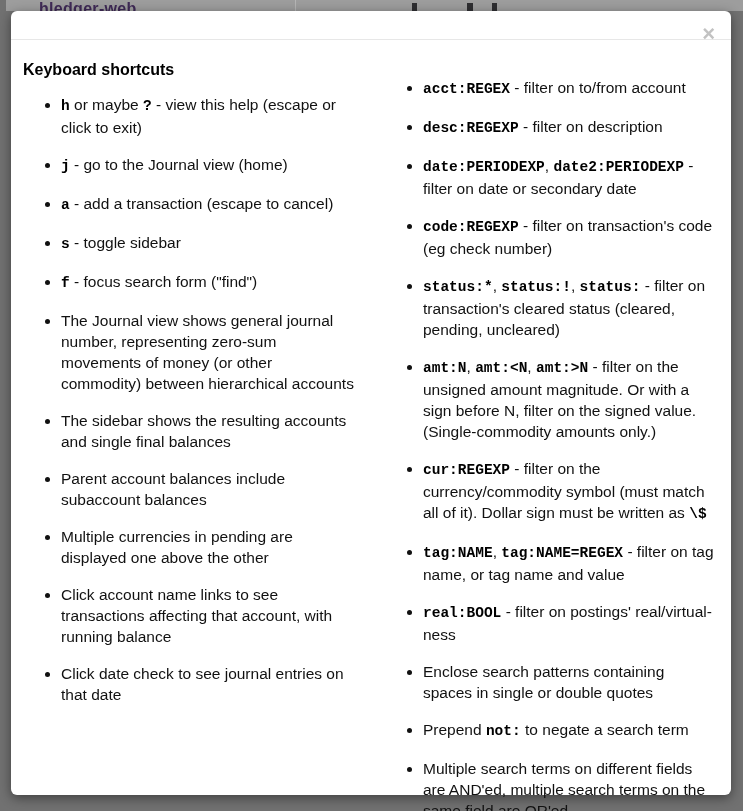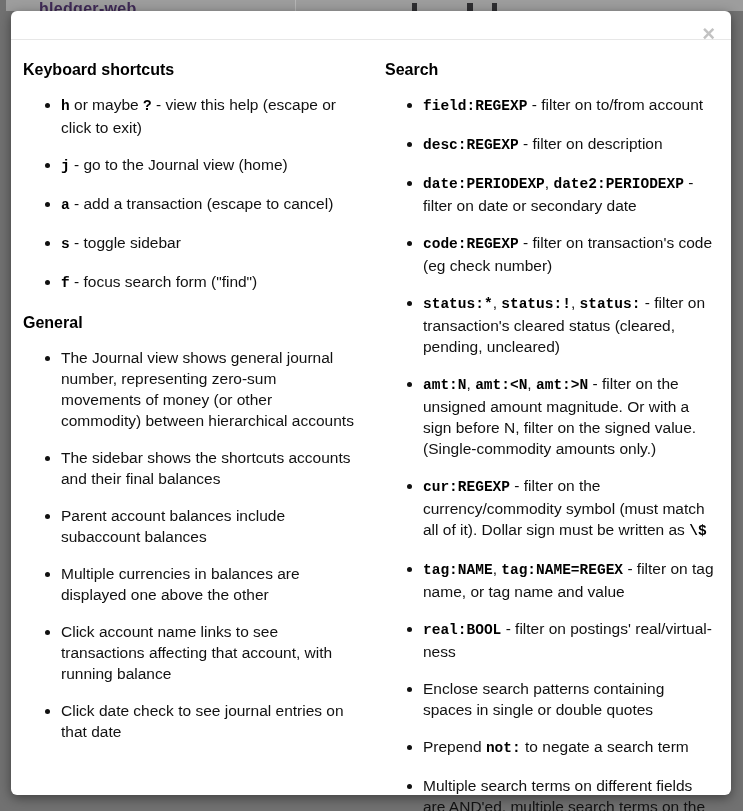--- a/index.html
+++ b/index.html
@@ -97,34 +97,32 @@
   <div class="modal-body">
     <div class="col" id="col-left">
         <h4 class="section-heading">Keyboard shortcuts</h4>
         <ul>
           <li><code>h</code> or maybe <code>?</code> - view this help (escape or click to exit)</li>
           <li><code>j</code> - go to the Journal view (home)</li>
           <li><code>a</code> - add a transaction (escape to cancel)</li>
           <li><code>s</code> - toggle sidebar</li>
           <li><code>f</code> - focus search form ("find")</li>
         </ul>
-        <h4 class="section-heading">General</h4>
         <ul>
           <li>The Journal view shows general journal number, representing zero-sum movements of money (or other commodity) between hierarchical accounts</li>
-          <li>The sidebar shows the shortcuts accounts and their final balances</li>
+          <li>The sidebar shows the resulting accounts and single final balances</li>
           <li>Parent account balances include subaccount balances</li>
-          <li>Multiple currencies in balances are displayed one above the other</li>
+          <li>Multiple currencies in pending are displayed one above the other</li>
           <li>Click account name links to see transactions affecting that account, with running balance</li>
           <li>Click date check to see journal entries on that date</li>
         </ul>
       </div>
     <div class="col" id="col-right">
-        <h4 class="section-heading">Search</h4>
         <ul>
-          <li><code>field:REGEXP</code> - filter on to/from account</li>
+          <li><code>acct:REGEX</code> - filter on to/from account</li>
           <li><code>desc:REGEXP</code> - filter on description</li>
           <li><code>date:PERIODEXP</code>, <code>date2:PERIODEXP</code> - filter on date or secondary date</li>
           <li><code>code:REGEXP</code> - filter on transaction's code (eg check number)</li>
           <li><code>status:*</code>, <code>status:!</code>, <code>status:</code> - filter on transaction's cleared status (cleared, pending, uncleared)</li>
           <li><code>amt:N</code>, <code>amt:&lt;N</code>, <code>amt:&gt;N</code> - filter on the unsigned amount magnitude. Or with a sign before N, filter on the signed value. (Single-commodity amounts only.)</li>
           <li><code>cur:REGEXP</code> - filter on the currency/commodity symbol (must match all of it). Dollar sign must be written as <code>\$</code></li>
           <li><code>tag:NAME</code>, <code>tag:NAME=REGEX</code> - filter on tag name, or tag name and value</li>
           <li><code>real:BOOL</code> - filter on postings' real/virtual-ness</li>
           <li>Enclose search patterns containing spaces in single or double quotes</li>
           <li>Prepend <code>not:</code> to negate a search term</li>

